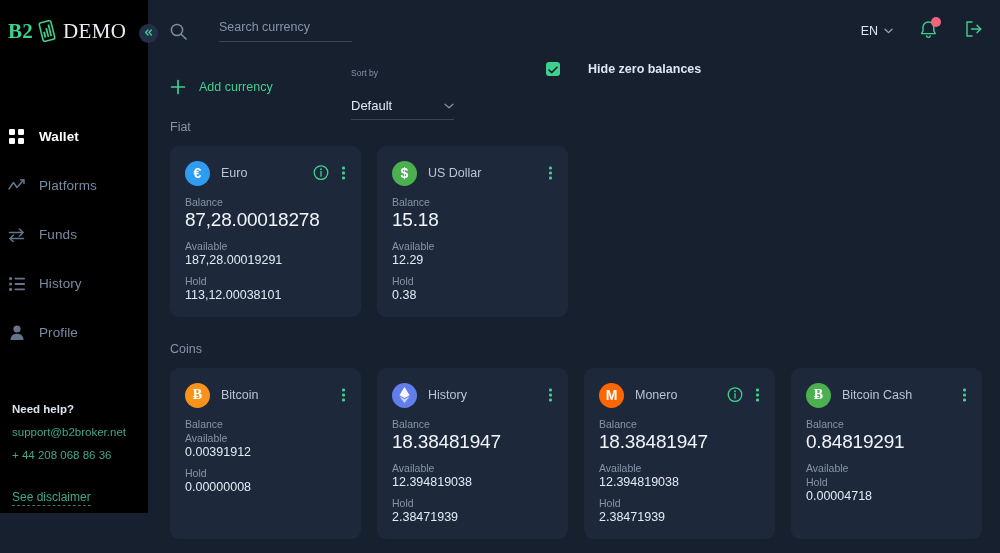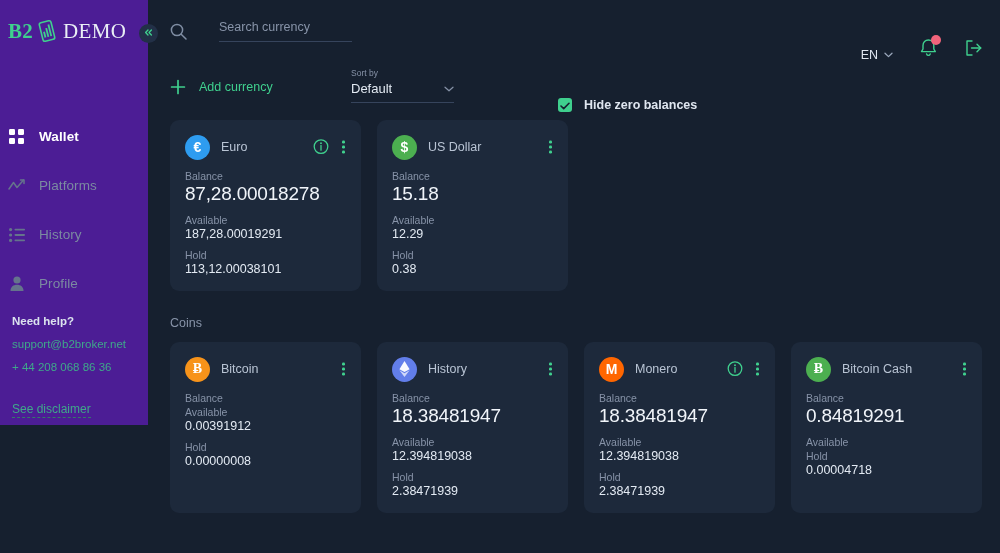--- a/index.html
+++ b/index.html
@@ -20,22 +20,22 @@
   #app {
     position: relative;
     width: 1000px;
     height: 553px;
     display: flex;
   }
 
   
   #sidebar {
     width: 148px;
-    height: 425px;
-    background: #4c1d95;
+    height: 513px;
+    background: #000000;
     flex: 0 0 148px;
     position: relative;
   }
 
   .brand {
     display: flex;
     align-items: center;
     height: 62px;
     padding-left: 8px;
     gap: 3px;
@@ -176,21 +176,21 @@
     outline: none;
   }
   .search-field::placeholder { color: #8793a8; }
 
   .top-right {
     position: absolute;
     right: 16px;
     top: 0;
     height: 62px;
     display: flex;
-    align-items: flex-end;
+    align-items: center;
     gap: 26px;
     margin-left: 28px;
   }
   .lang {
     display: flex;
     align-items: center;
     gap: 6px;
     font-size: 12.5px;
     color: #dfe6f0;
     cursor: pointer;
@@ -227,41 +227,41 @@
 
   .sortby {
     position: absolute;
     left: 203px;
     top: 6px;
     width: 103px;
   }
   .sortby-label {
     font-size: 8.5px;
     color: #8793a8;
-    margin-bottom: 3px;
+    margin-bottom: 20px;
   }
   .sortby-select {
     display: flex;
     align-items: center;
     justify-content: space-between;
     border-bottom: 1px solid #36445c;
     padding-bottom: 6px;
     cursor: pointer;
   }
   .sortby-value { font-size: 13px; color: #e3eaf3; }
   .sortby-chev { color: #8793a8; font-size: 10px; }
 
   .hidezero {
     position: absolute;
-    left: 410px;
+    left: 398px;
     top: 0;
     height: 50px;
     display: flex;
-    align-items: flex-end;
-    gap: 12px;
+    align-items: flex-start;
+    gap: 28px;
     cursor: pointer;
   }
   .checkbox {
     width: 14px;
     height: 14px;
     border-radius: 3px;
     background: #3fd08e;
     display: flex;
     align-items: center;
     justify-content: center;
@@ -397,20 +397,31 @@
       <div class="nav-item">
         <span class="nav-ico">
           <svg width="17" height="15" viewBox="0 0 17 15" fill="none" stroke="currentColor" stroke-width="1.5" stroke-linecap="round" stroke-linejoin="round">
             <path d="M1 11 L5.5 4.5 L9 9.5 L15.5 2"></path>
             <path d="M12.5 2 H16 V5.5"></path>
           </svg>
         </span>
         <span class="nav-label">Platforms</span>
       </div>
 
+      <div class="nav-item">
+        <span class="nav-ico">
+          <svg width="17" height="14" viewBox="0 0 17 14" fill="none" stroke="currentColor" stroke-width="1.5" stroke-linecap="round" stroke-linejoin="round">
+            <path d="M1.5 4.5 H15"></path>
+              <path d="M11.5 1 L15 4.5 L11.5 8"></path>
+            <path d="M15.5 10.5 H2"></path>
+              <path d="M5.5 7 L2 10.5 L5.5 14"></path>
+          </svg>
+        </span>
+        <span class="nav-label">Funds</span>
+      </div>
 
       <div class="nav-item">
         <span class="nav-ico">
           <svg width="16" height="14" viewBox="0 0 16 14" fill="currentColor">
             <circle cx="1.6" cy="1.6" r="1.6"></circle>
               <rect x="5.5" y="0.7" width="10.5" height="1.8" rx=".8"></rect>
             <circle cx="1.6" cy="7" r="1.6"></circle>
               <rect x="5.5" y="6.1" width="10.5" height="1.8" rx=".8"></rect>
             <circle cx="1.6" cy="12.4" r="1.6"></circle>
               <rect x="5.5" y="11.5" width="10.5" height="1.8" rx=".8"></rect>
@@ -528,20 +539,21 @@
               <path d="M1 4 L3.7 6.6 L9 1.3"></path>
             </svg>
           </span>
         </span>
         <span class="hidezero-label">Hide zero balances</span>
       </div>
 
     </div>
 
     <div id="fiat-section">
+      <div class="section-title">Fiat</div>
       <div class="card-row">
 
         <div class="card">
           <div class="card-head">
             <span class="coin-badge" style="background:#2e9cf0;font-size:14px;">€</span>
             <span class="coin-name">Euro</span>
             <span class="card-actions">
               <span class="info-ico">
                 <svg width="16" height="16" viewBox="0 0 16 16" fill="none" stroke="currentColor" stroke-width="1.3">
                   <circle cx="8" cy="8" r="6.8"></circle>

